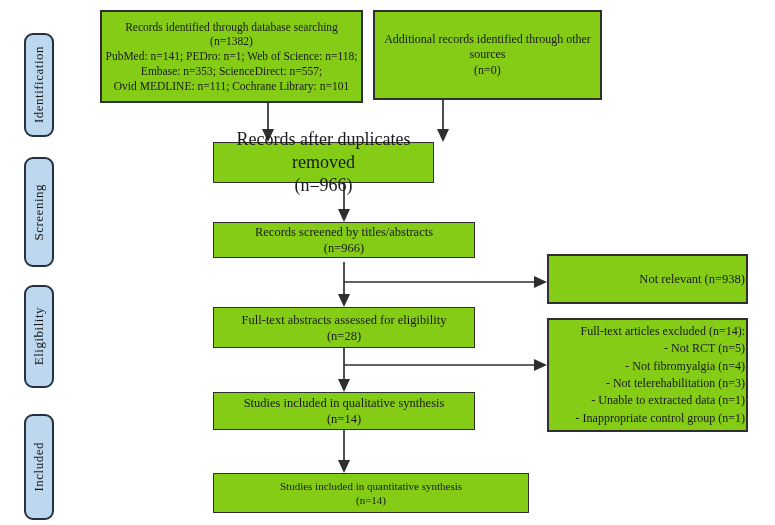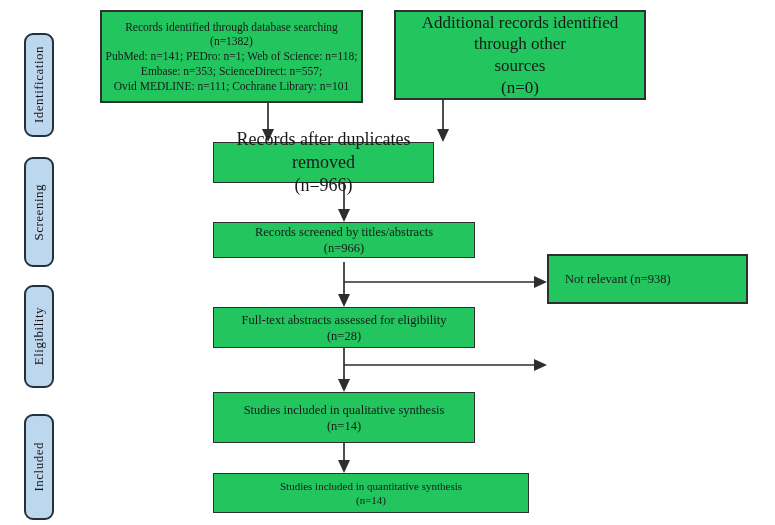--- a/index.html
+++ b/index.html
@@ -34,27 +34,27 @@
     transform:rotate(180deg);
     font-size:13px;
     letter-spacing:.5px;
     color:#161616;
     white-space:nowrap;
   }
   
   .fbox{
     position:absolute;
     box-sizing:border-box;
-    background:#22c55e;
+    background:#84cc16;
     border:1.6px solid var(--box-border,#2f2f2f);
     display:flex;flex-direction:column;justify-content:center;
     line-height:1.28;
   }
   .fbox.center{align-items:center;text-align:center;}
-  .fbox.left{align-items:flex-start;text-align:left;padding:5px 16px;}
+  .fbox.left{align-items:flex-end;text-align:left;padding:5px 1px;}
   .fbox.thick{border-width:2px;}
   
   #arrows{position:absolute;left:0;top:0;pointer-events:none;}
   #arrows line{stroke:var(--arrow,#2e2e2e);stroke-width:1.7;}
   .ah{fill:var(--arrow,#2e2e2e);}
 </style>
 </head>
 <body>
 
 <div id="canvas">
@@ -89,49 +89,57 @@
   </svg>
 
   <div class="fbox center thick" style="left:100px;top:10px;width:263px;height:93px;font-size:11.5px">
     <div>Records identified through database searching</div>
     <div>(n=1382)</div>
     <div>PubMed: n=141; PEDro: n=1; Web of Science: n=118;</div>
     <div>Embase: n=353; ScienceDirect: n=557;</div>
     <div>Ovid MEDLINE: n=111; Cochrane Library: n=101</div>
   </div>
 
-  <div class="fbox center thick" style="left:394px;top:10px;width:252px;height:90px;font-size:17px">
+  <div class="fbox center thick" style="left:373px;top:10px;width:229px;height:90px;font-size:12px">
     <div>Additional records identified through other</div>
     <div>sources</div>
     <div>(n=0)</div>
   </div>
 
   <div class="fbox center" style="left:213px;top:142px;width:221px;height:41px;font-size:18px">
     <div>Records after duplicates removed</div>
     <div>(n=966)</div>
   </div>
 
   <div class="fbox center" style="left:213px;top:222px;width:262px;height:36px;font-size:12.5px">
     <div>Records screened by titles/abstracts</div>
     <div>(n=966)</div>
   </div>
 
   <div class="fbox center" style="left:213px;top:307px;width:262px;height:41px;font-size:12.5px">
     <div>Full-text abstracts assessed for eligibility</div>
     <div>(n=28)</div>
   </div>
 
-  <div class="fbox center" style="left:213px;top:392px;width:262px;height:51px;font-size:12.5px">
+  <div class="fbox center" style="left:213px;top:392px;width:262px;height:38px;font-size:12.5px">
     <div>Studies included in qualitative synthesis</div>
     <div>(n=14)</div>
   </div>
 
   <div class="fbox center" style="left:213px;top:473px;width:316px;height:40px;font-size:11px">
     <div>Studies included in quantitative synthesis</div>
     <div>(n=14)</div>
   </div>
 
   <div class="fbox left thick" style="left:547px;top:254px;width:201px;height:50px;font-size:12.5px">
     <div>Not relevant (n=938)</div>
   </div>
 
+  <div class="fbox left thick" style="left:547px;top:318px;width:201px;height:114px;font-size:12px;line-height:1.45">
+    <div>Full-text articles excluded (n=14):</div>
+    <div>- Not RCT (n=5)</div>
+    <div>- Not fibromyalgia (n=4)</div>
+    <div>- Not telerehabilitation (n=3)</div>
+    <div>- Unable to extracted data (n=1)</div>
+    <div>- Inappropriate control group (n=1)</div>
+  </div>
 
 </div>
 
 </body></html>

